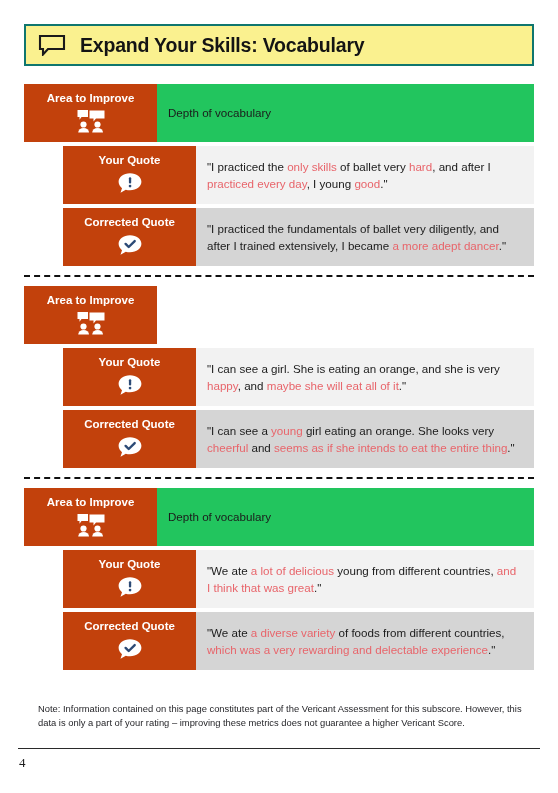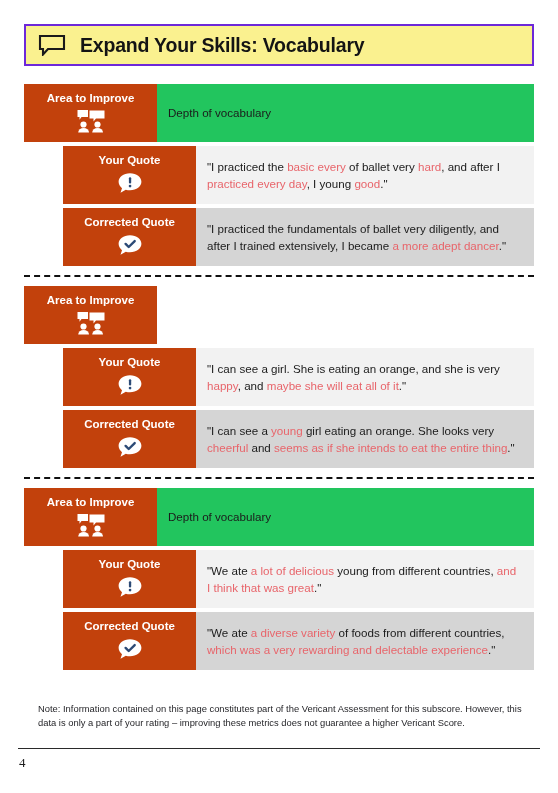--- a/index.html
+++ b/index.html
@@ -16,21 +16,21 @@
     background: #ffffff;
     overflow: hidden;
   }
 
   
   .banner {
     position: absolute;
     left: 24px; top: 24px;
     width: 510px; height: 42px;
     background: #faf18f;
-    border: 2px solid #6d28d9;
+    border: 2px solid #0f766e;
     display: flex;
     align-items: center;
     padding-left: 12px;
   }
   .banner-icon {
     width: 28px; height: 22px;
     flex: 0 0 auto;
     margin-right: 14px;
     position: relative;
   }
@@ -163,21 +163,21 @@
           <span class="label-text">Your Quote</span>
           <span class="label-icon">
             <svg width="30" height="24" viewBox="0 0 30 24">
               <path d="M15 2.2 c6.6 0 11.4 3.7 11.4 8.5 c0 4.8 -4.8 8.5 -11.4 8.5 c-1.5 0 -2.9 -0.2 -4.2 -0.55 l-5.3 3.1 l1.5 -4.6 c-2.1 -1.6 -3.4 -3.9 -3.4 -6.45 c0 -4.8 4.8 -8.5 11.4 -8.5 Z" fill="#ffffff"></path>
               <rect x="13.9" y="6.2" width="2.3" height="6.4" rx="1.1" fill="#2c4a76"></rect>
               <circle cx="15.05" cy="15.1" r="1.35" fill="#2c4a76"></circle>
             </svg>
           </span>
         </div>
         <div class="content light">
-            <span><span>"I practiced the </span><span class="hl">basic every</span><span> of ballet very </span><span class="hl">hard</span><span>, and after I </span><span class="hl">practiced every day</span><span>, I young </span><span class="hl">good</span><span>."</span></span>
+            <span><span>"I practiced the </span><span class="hl">only skills</span><span> of ballet very </span><span class="hl">hard</span><span>, and after I </span><span class="hl">practiced every day</span><span>, I young </span><span class="hl">good</span><span>."</span></span>
           </div>
       </div>
 
       <div class="row quote">
         <div class="label">
           <span class="label-text">Corrected Quote</span>
           <span class="label-icon">
             <svg width="30" height="24" viewBox="0 0 30 24">
               <path d="M15 2.2 c6.6 0 11.4 3.7 11.4 8.5 c0 4.8 -4.8 8.5 -11.4 8.5 c-1.5 0 -2.9 -0.2 -4.2 -0.55 l-5.3 3.1 l1.5 -4.6 c-2.1 -1.6 -3.4 -3.9 -3.4 -6.45 c0 -4.8 4.8 -8.5 11.4 -8.5 Z" fill="#ffffff"></path>
               <path d="M10.6 10.9 l3.1 3.1 l6.0 -5.9" fill="none" stroke="#2c4a76" stroke-width="2.4" stroke-linecap="round" stroke-linejoin="round"></path>

